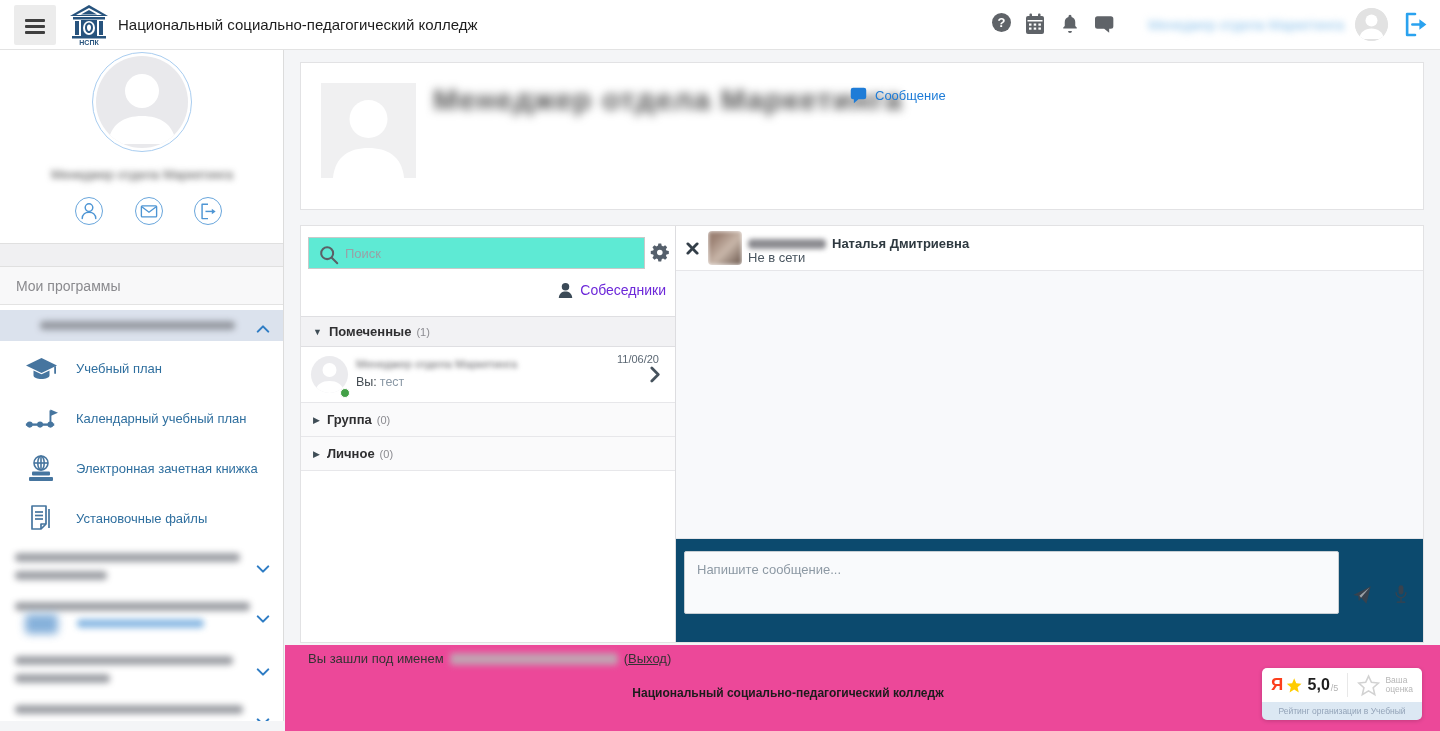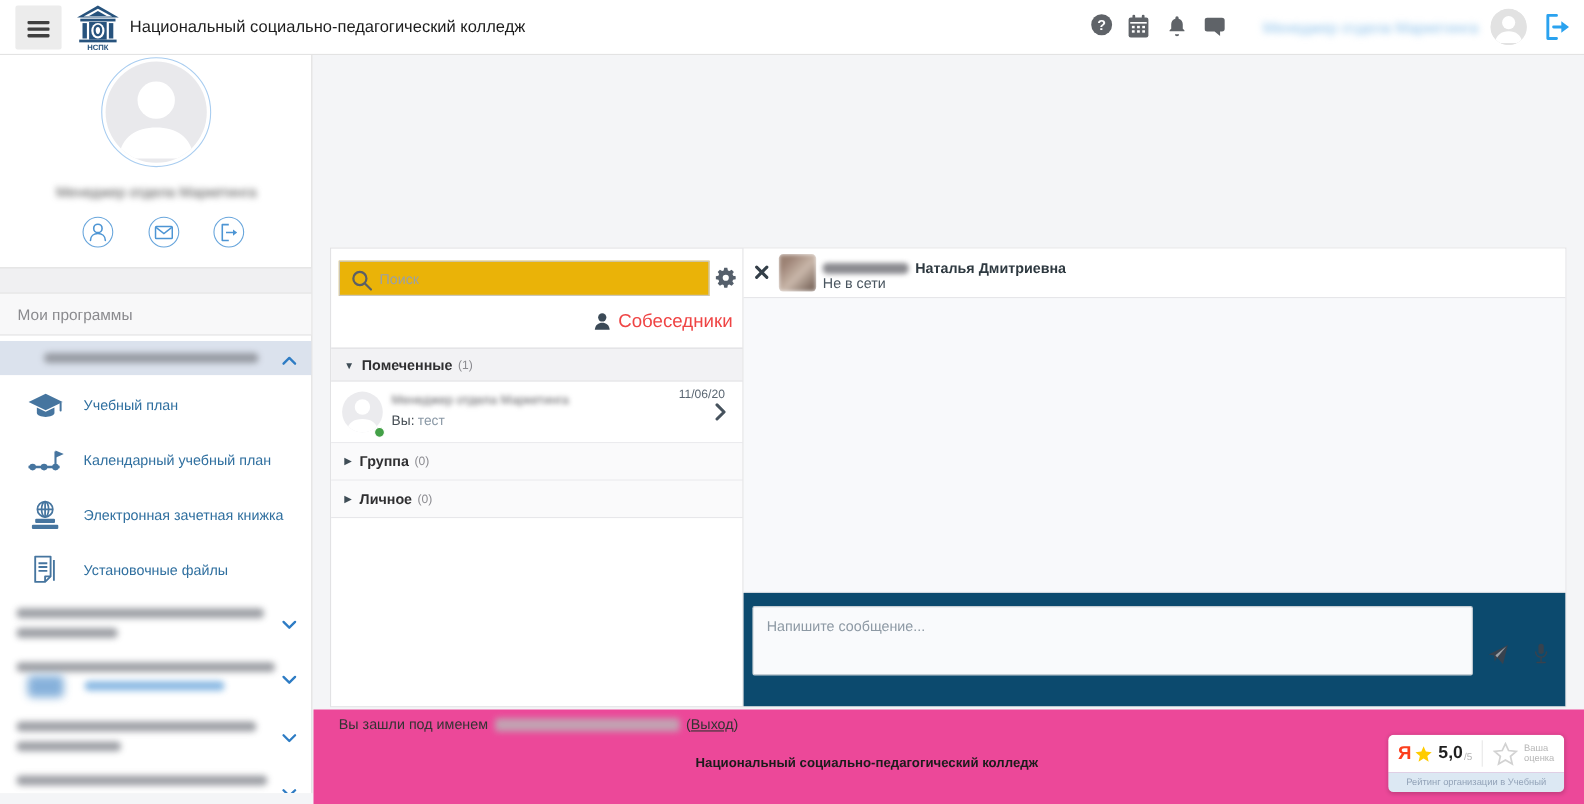--- a/index.html
+++ b/index.html
@@ -43,27 +43,27 @@
   
   .profile-card { left:15px; top:12px; width:1124px; height:148px; }
   .pc-avatar { position:absolute; left:20px; top:20px; width:95px; height:95px; background:#f0f0f1; overflow:hidden; }
   .pc-title { position:absolute; left:132px; top:20px; font-size:30px; color:#565656; filter:blur(5px); white-space:nowrap; letter-spacing:1px; }
   .pc-msg { position:absolute; left:548px; top:24px; display:flex; align-items:center; gap:7px; cursor:pointer; }
   .pc-msg span { font-size:13px; color:#1e7cd7; }
 
   
   .msg-panel { left:15px; top:175px; width:1124px; height:418px; }
   .msg-left { position:absolute; left:0; top:0; width:374px; height:100%; }
-  .search-wrap { position:absolute; left:7px; top:11px; width:337px; height:32px; border:1px solid #c9c9c9; background:#eab308; }
+  .search-wrap { position:absolute; left:7px; top:11px; width:337px; height:32px; border:1px solid #c9c9c9; background:#5eead4; }
   .search-wrap svg { position:absolute; left:9px; top:6px; }
   .search-wrap input { position:absolute; left:0; top:0; width:100%; height:100%; border:0; outline:none; padding:0 8px 0 36px; font-size:13px; color:#333; background:transparent; font-family:inherit; }
   .search-wrap input::placeholder { color:#9aa0a6; }
   .gear-btn { position:absolute; left:349px; top:16px; cursor:pointer; }
   .contacts-row { position:absolute; right:9px; top:56px; display:flex; align-items:center; gap:7px; cursor:pointer; }
-  .contacts-row span { font-size:17px; color:#ef4444; }
+  .contacts-row span { font-size:14px; color:#6d28d9; }
   .sec { position:absolute; left:0; width:374px; display:flex; align-items:center; padding-left:12px; cursor:pointer; }
   .sec .caret { font-size:9px; color:#3f4d56; margin-right:7px; }
   .sec .sec-label { font-size:13px; font-weight:bold; color:#2f2f31; }
   .sec .sec-count { font-size:11px; color:#8b8b90; margin-left:5px; }
   .sec-starred { top:90px; height:31px; background:#f2f2f4; border-top:1px solid #dfdfe2; border-bottom:1px solid #dfdfe2; }
   .sec-group { top:177px; height:34px; background:#fafafb; border-bottom:1px solid #e7e7ea; }
   .sec-private { top:211px; height:34px; background:#fafafb; border-bottom:1px solid #e7e7ea; }
   .convo { position:absolute; left:0; top:121px; width:374px; height:56px; border-bottom:1px solid #e7e7ea; background:#fff; cursor:pointer; }
   .convo-avatar { position:absolute; left:10px; top:9px; width:37px; height:37px; border-radius:50%; background:#ebebee; overflow:hidden; }
   .online-dot { position:absolute; left:39px; top:41px; width:10px; height:10px; border-radius:50%; background:#43a047; border:1.5px solid #fff; }
@@ -322,20 +322,36 @@
       <span class="sb-chev" style="top:673px;">
         <svg width="14" height="10" viewBox="0 0 16 10" fill="none" stroke="#2e7cc4" stroke-width="2.4" stroke-linecap="round" stroke-linejoin="round">
             <polyline points="2,2 8,8 14,2"></polyline>
           </svg>
       </span>
     </div>
   </aside>
 
   <main class="main">
 
+    <section class="card profile-card">
+      <div class="pc-avatar">
+        <svg width="95" height="95" viewBox="0 0 95 95">
+          <rect width="95" height="95" fill="#f0f0f1"></rect>
+          <circle cx="47.5" cy="36" r="19" fill="#fff"></circle>
+          <path d="M12 95c2-22 17-30 35.5-30S81 73 83 95z" fill="#fff"></path>
+        </svg>
+      </div>
+      <h1 class="pc-title">Менеджер отдела Маркетинга</h1>
+      <div class="pc-msg">
+        <svg width="19" height="17" viewBox="0 0 24 22">
+          <path fill="#1e7cd7" d="M19 1H5a3 3 0 0 0-3 3v9a3 3 0 0 0 3 3h1v5l6-5h7a3 3 0 0 0 3-3V4a3 3 0 0 0-3-3z"></path>
+        </svg>
+        <span>Сообщение</span>
+      </div>
+    </section>
 
     <section class="card msg-panel">
 
       <div class="msg-left">
         <div class="search-wrap">
           <svg width="22" height="22" viewBox="0 0 24 24" fill="none" stroke="#5b6066" stroke-width="2.2">
             <circle cx="10" cy="10" r="6.5"></circle>
             <line x1="15" y1="15" x2="21" y2="21" stroke-linecap="round"></line>
           </svg>
           <input type="text" placeholder="Поиск" style="">

